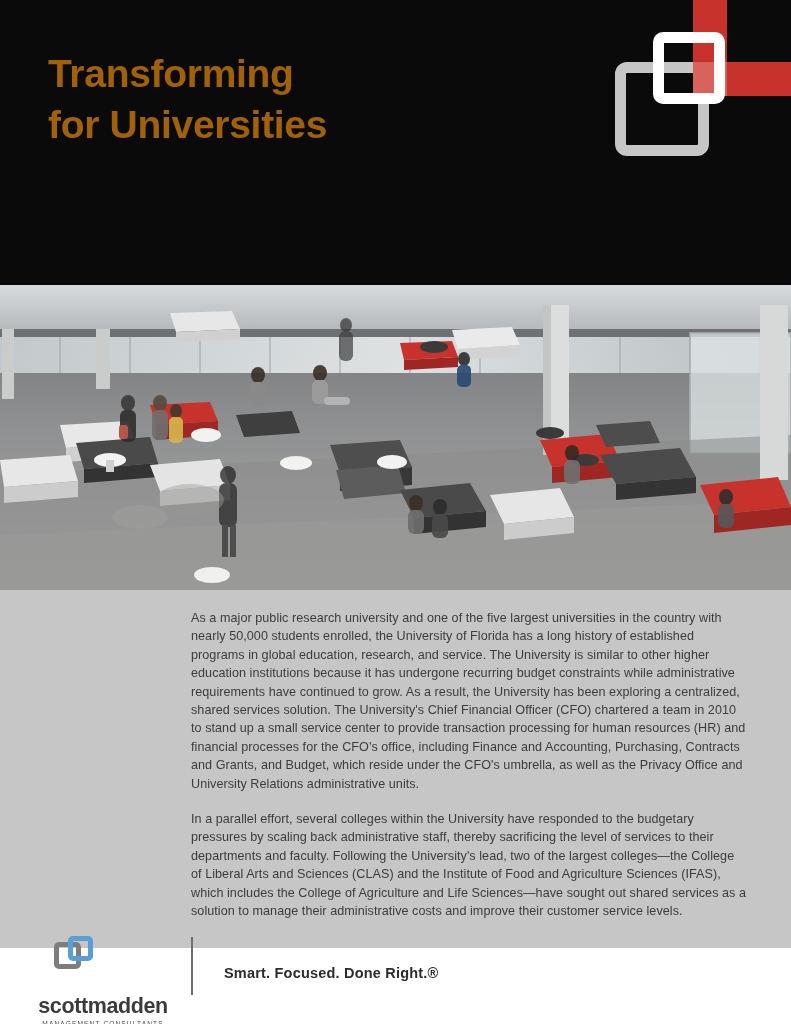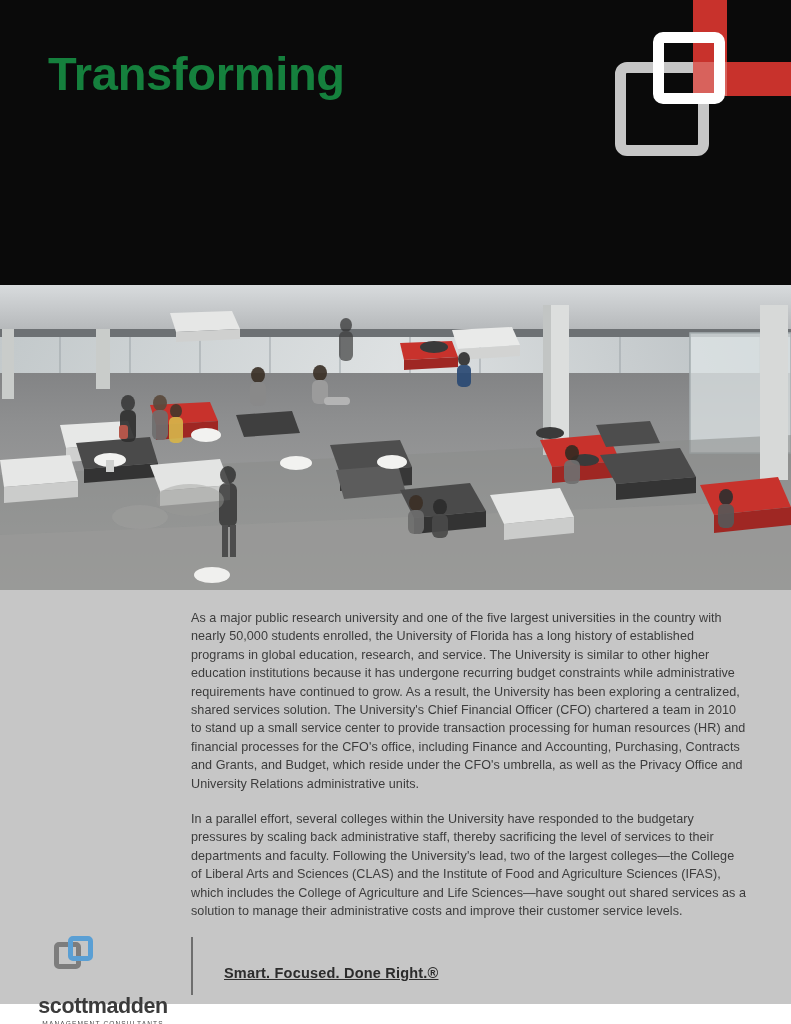--- a/index.html
+++ b/index.html
@@ -30,24 +30,24 @@
     background: #0a0a0a;
     overflow: hidden;
   }
   .hero-title {
     position: absolute;
     left: 48px;
     top: 48px;
     width: 520px;
   }
   .hero-title .line {
-    font-size: 47px;
+    font-size: 39px;
     line-height: 51px;
     font-weight: bold;
-    color: #15803d;
+    color: #a16207;
     letter-spacing: -0.3px;
   }
   .hero-sub {
     position: absolute;
     left: 41px;
     top: 211px;
     font-size: 19px;
     line-height: 26px;
     color: #dcdcdc;
     font-weight: normal;
@@ -118,21 +118,21 @@
     background: #8d8d8d;
   }
   .photo svg { display: block; }
 
   
   .bodyarea {
     position: absolute;
     left: 0;
     top: 590px;
     width: 791px;
-    height: 414px;
+    height: 358px;
     background: #c6c6c6;
   }
   .copy {
     position: absolute;
     left: 191px;
     top: 19px;
     width: 556px;
     color: #3c3c3c;
     font-size: 12.6px;
     line-height: 18.4px;
@@ -150,21 +150,20 @@
     background: #6e6e6e;
   }
   .tagline {
     position: absolute;
     left: 224px;
     top: 965px;
     font-size: 14.5px;
     font-weight: bold;
     color: #2c2c2c;
     letter-spacing: 0.2px;
-    text-decoration: underline;
   }
   .brand {
     position: absolute;
     left: 28px;
     top: 936px;
     width: 150px;
   }
   .brand-mark {
     position: relative;
     width: 44px;
@@ -209,20 +208,21 @@
   }
 </style>
 </head>
 <body>
 
 <div class="page">
 
   <div class="hero">
     <div class="hero-title">
       <div class="line">Transforming</div>
+      <div class="line">for Universities</div>
     </div>
 
     <div class="mark">
       <div class="bar-v"></div>
       <div class="bar-h"></div>
       <div class="sq-outer"></div>
       <div class="red-overlay"></div>
       <div class="sq-inner"></div>
     </div>
   </div>

